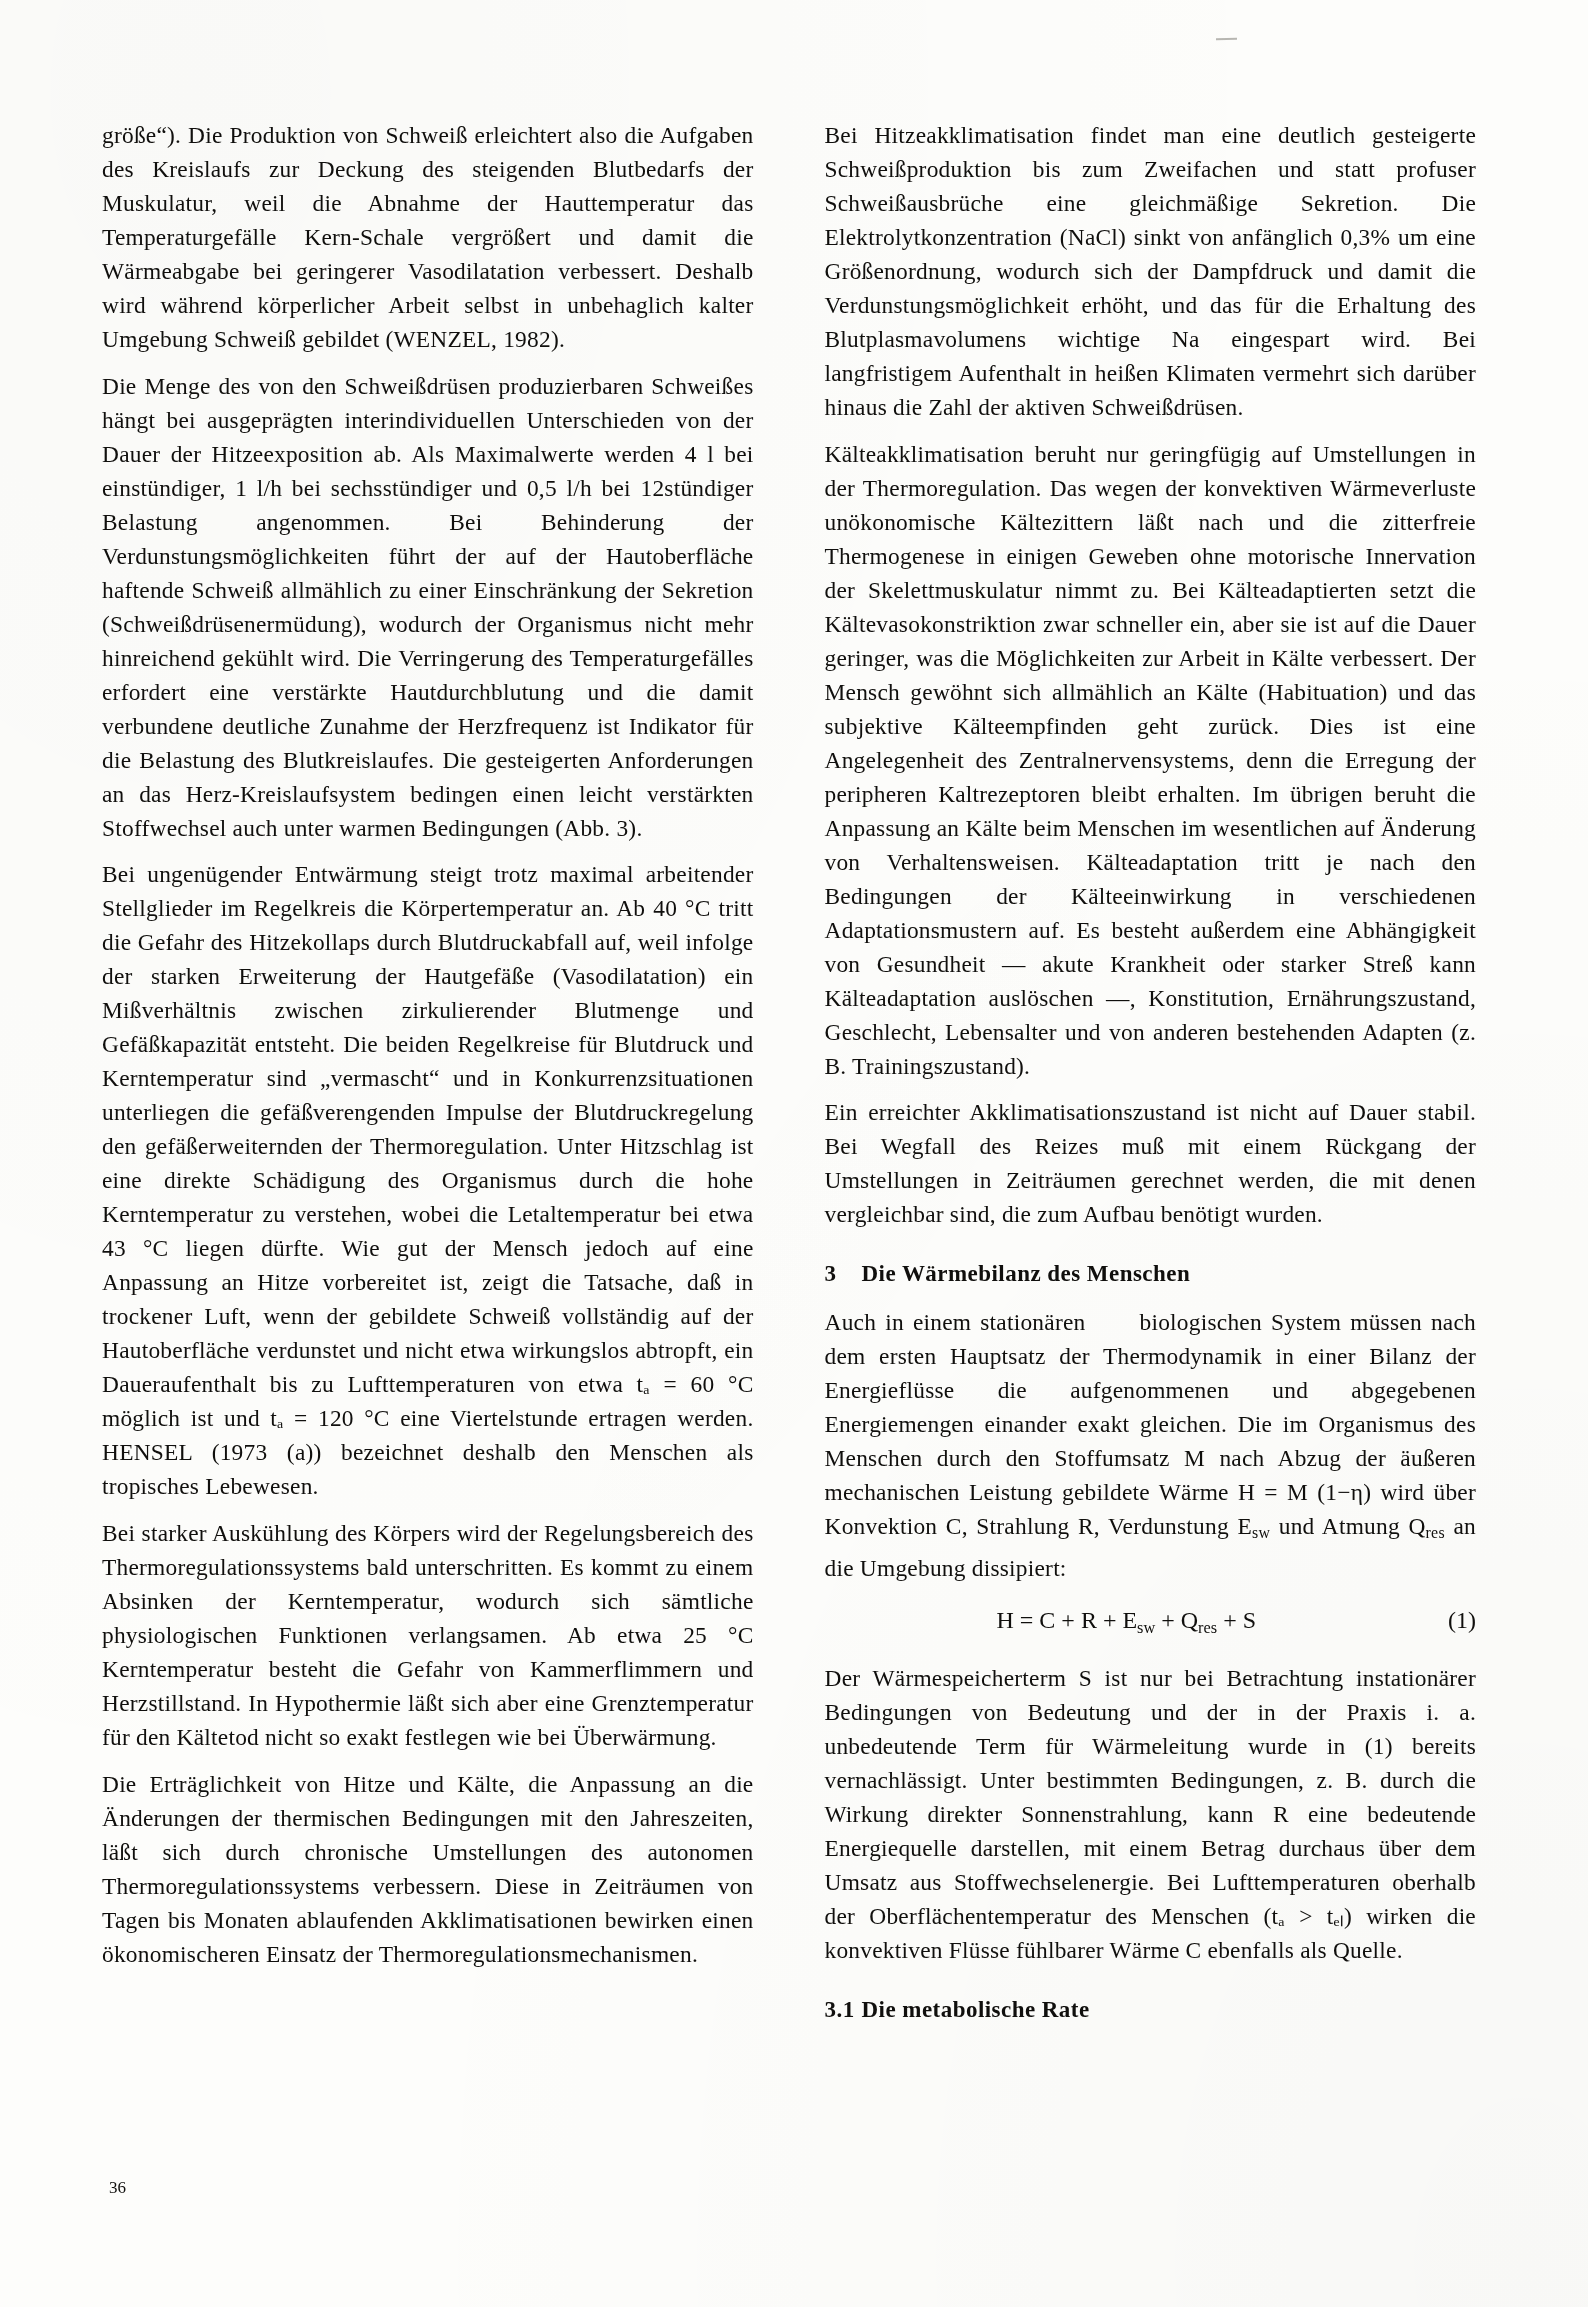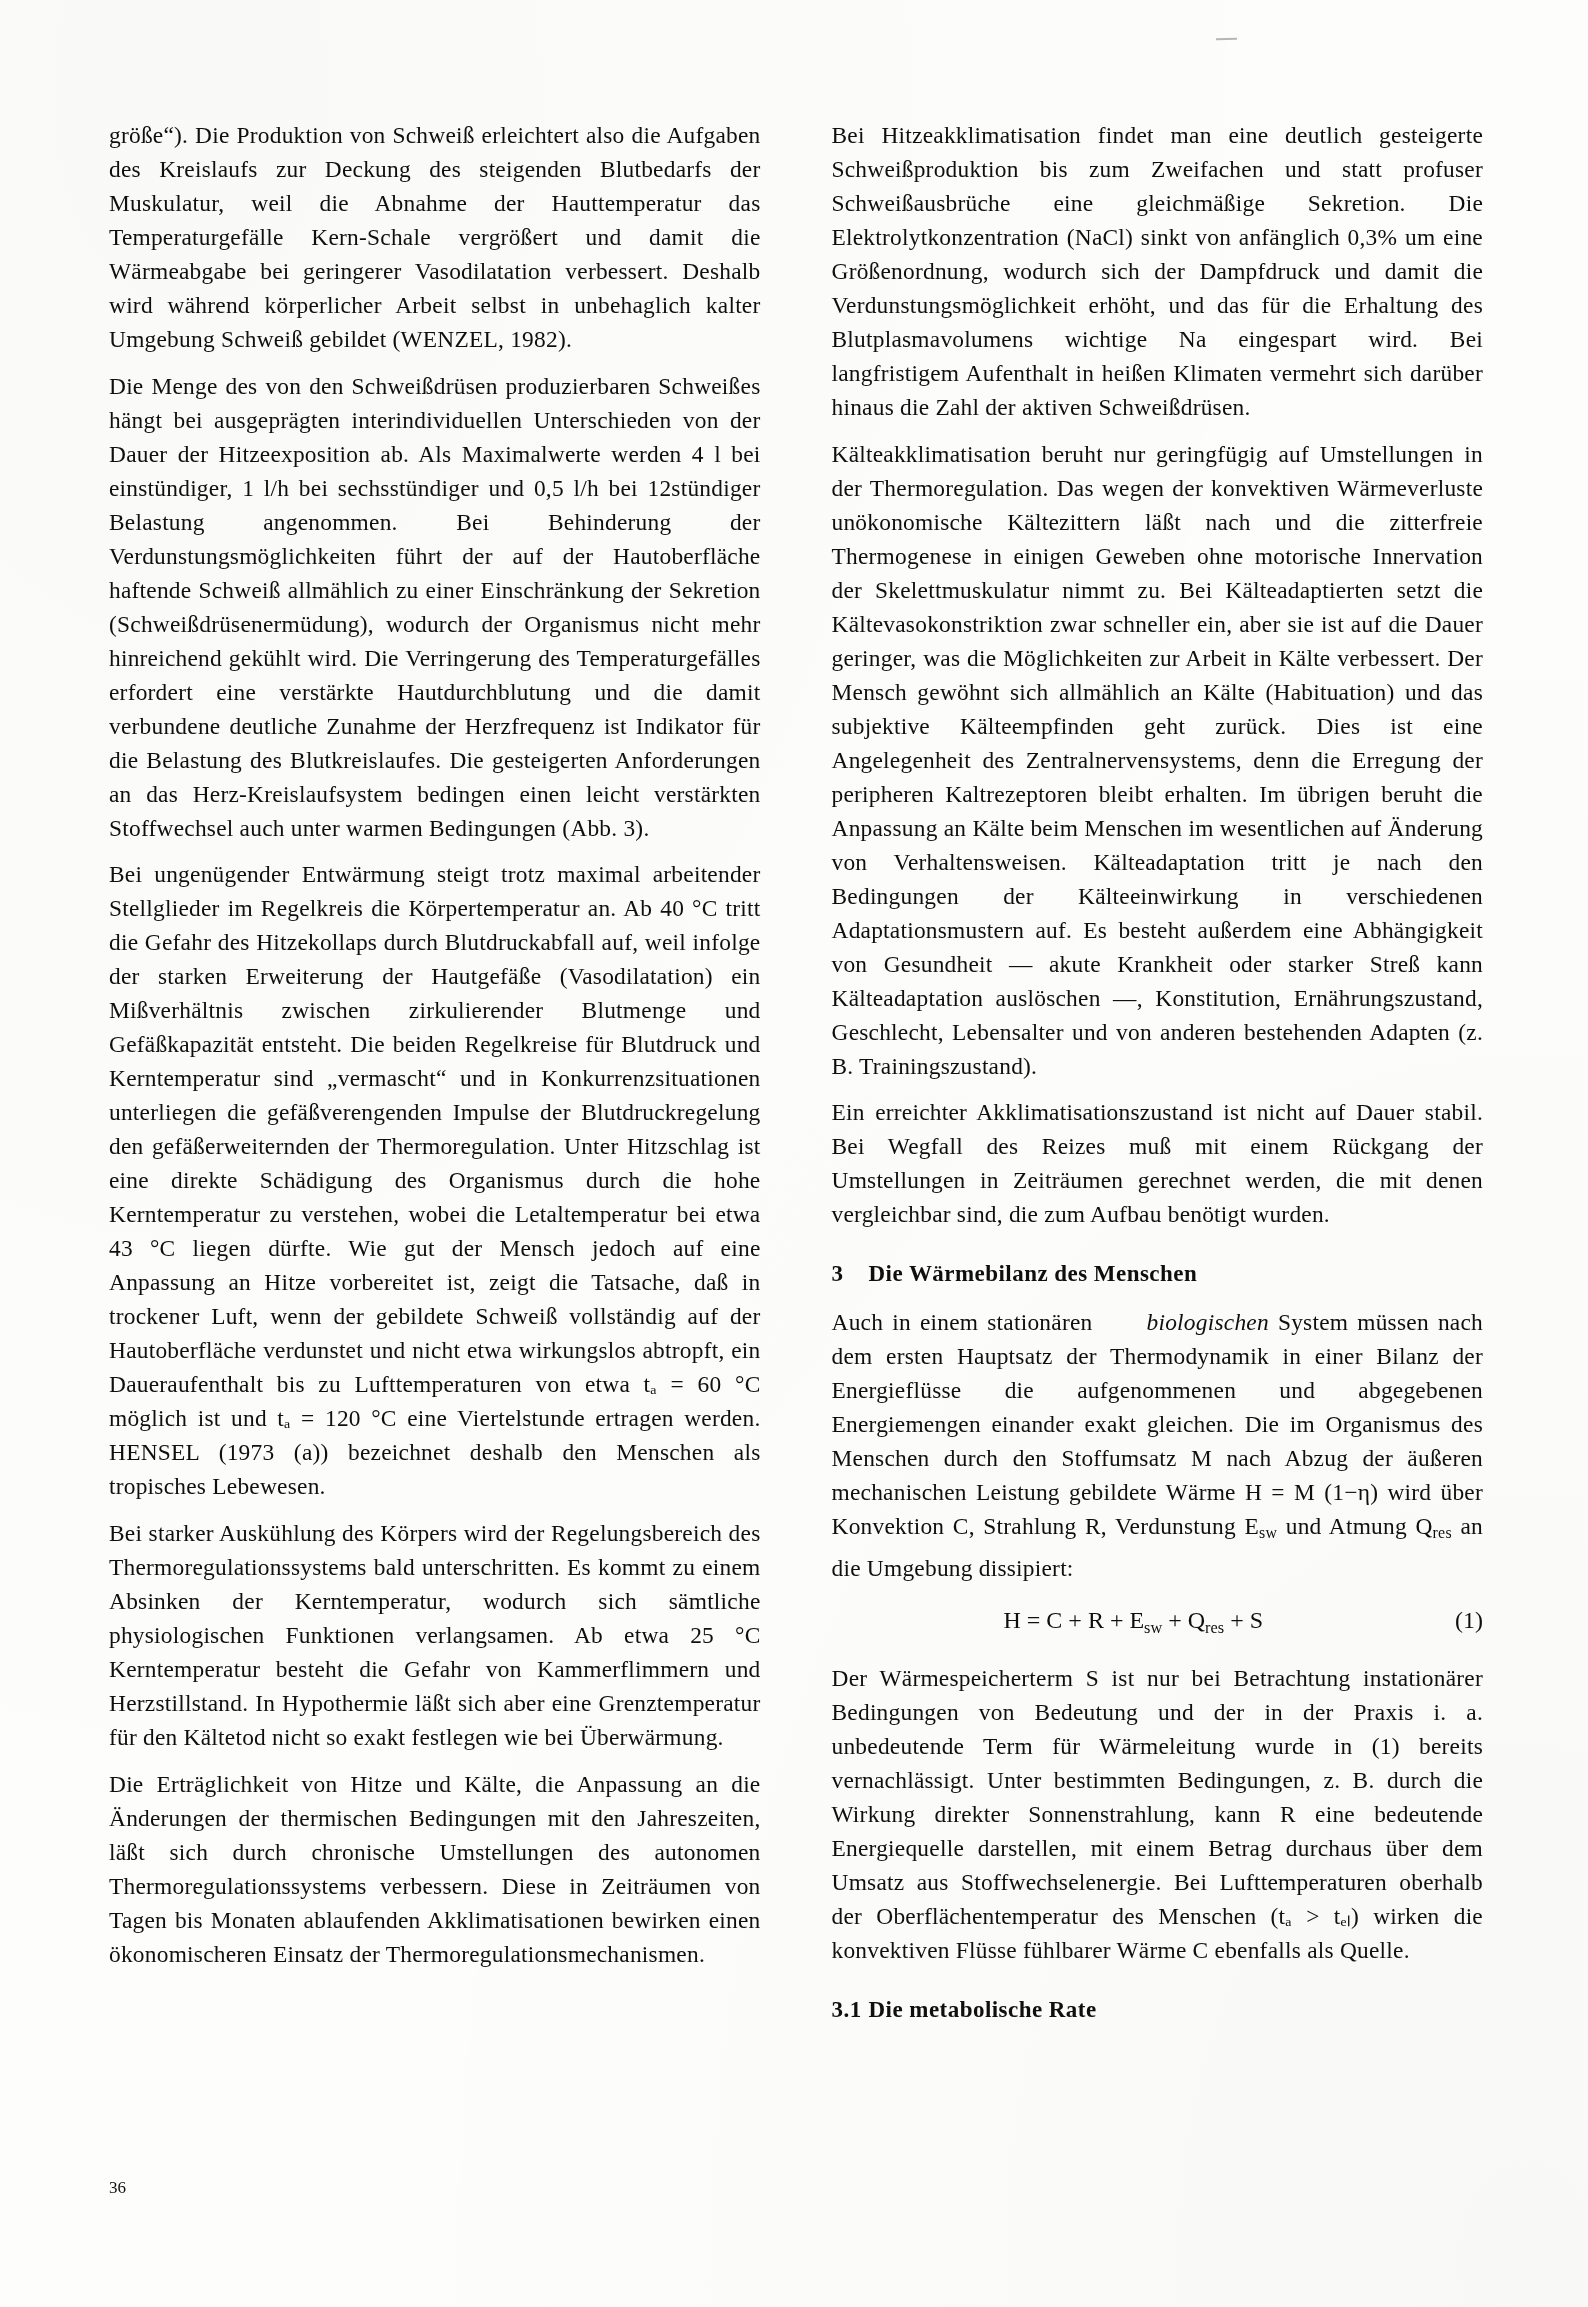--- a/index.html
+++ b/index.html
@@ -32,21 +32,21 @@
     left: 1216px;
     top: 38px;
     width: 20.6px;
     height: 2.4px;
     background: #7d7b75;
     opacity: .55;
     transform: rotate(-1.5deg);
   }
   .columns {
     position: absolute;
-    left: 109px;
+    left: 102px;
     top: 118px;
     width: 1374px;
     display: flex;
     gap: 71px;
   }
   .col {
     width: 653px;
   }
   p.para {
     margin: 0 0 12.7px 0;
@@ -84,21 +84,20 @@
   .eq-body {
     display: inline-block;
     padding-right: 48px;
     font-family: Liberation Serif, serif;
   }
   sub {
     font-size: 0.68em;
     vertical-align: -0.28em;
   }
   .ital {
-    font-style: italic;
     margin-left: 45px;
   }
   .pagenum {
     position: absolute;
     left: 109px;
     top: 2173px;
     font-size: 17px;
     line-height: 29px;
   }
 </style>

